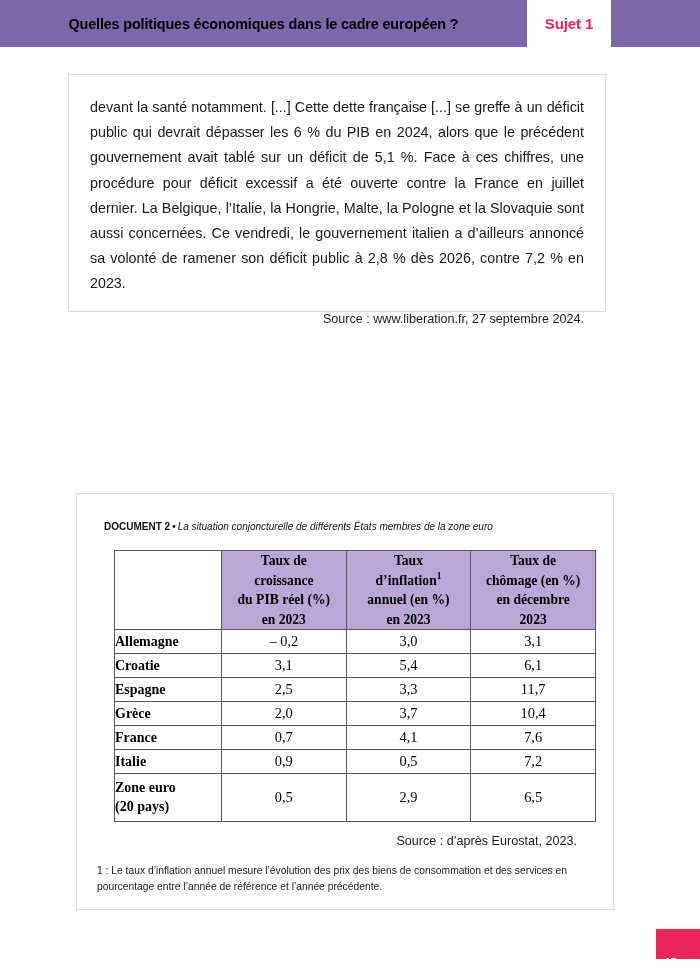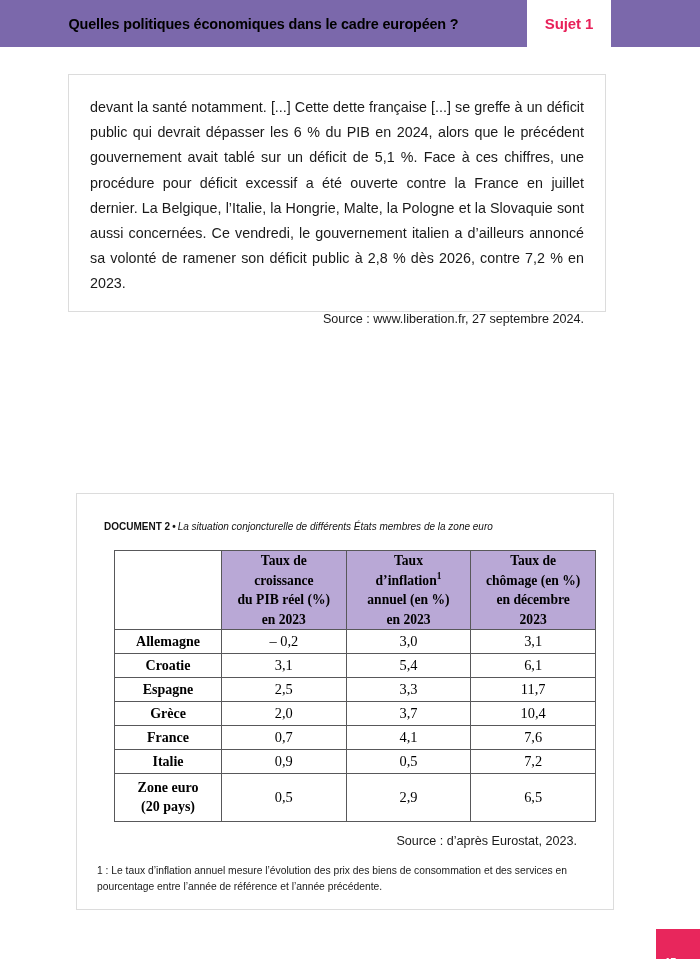--- a/index.html
+++ b/index.html
@@ -154,21 +154,21 @@
   }
   th.col-head sup {
     font-size: 9.4px;
     vertical-align: super;
     line-height: 0;
   }
   td.row-head {
     font-weight: bold;
     font-size: 14px;
     line-height: 18px;
-    text-align: center;
+    text-align: left;
     padding: 4px 0 4px 7px;
     vertical-align: middle;
   }
   td.row-head.two-line {
     line-height: 18.5px;
     padding-top: 5px;
     padding-bottom: 5px;
   }
   td.value {
     font-size: 14.4px;

